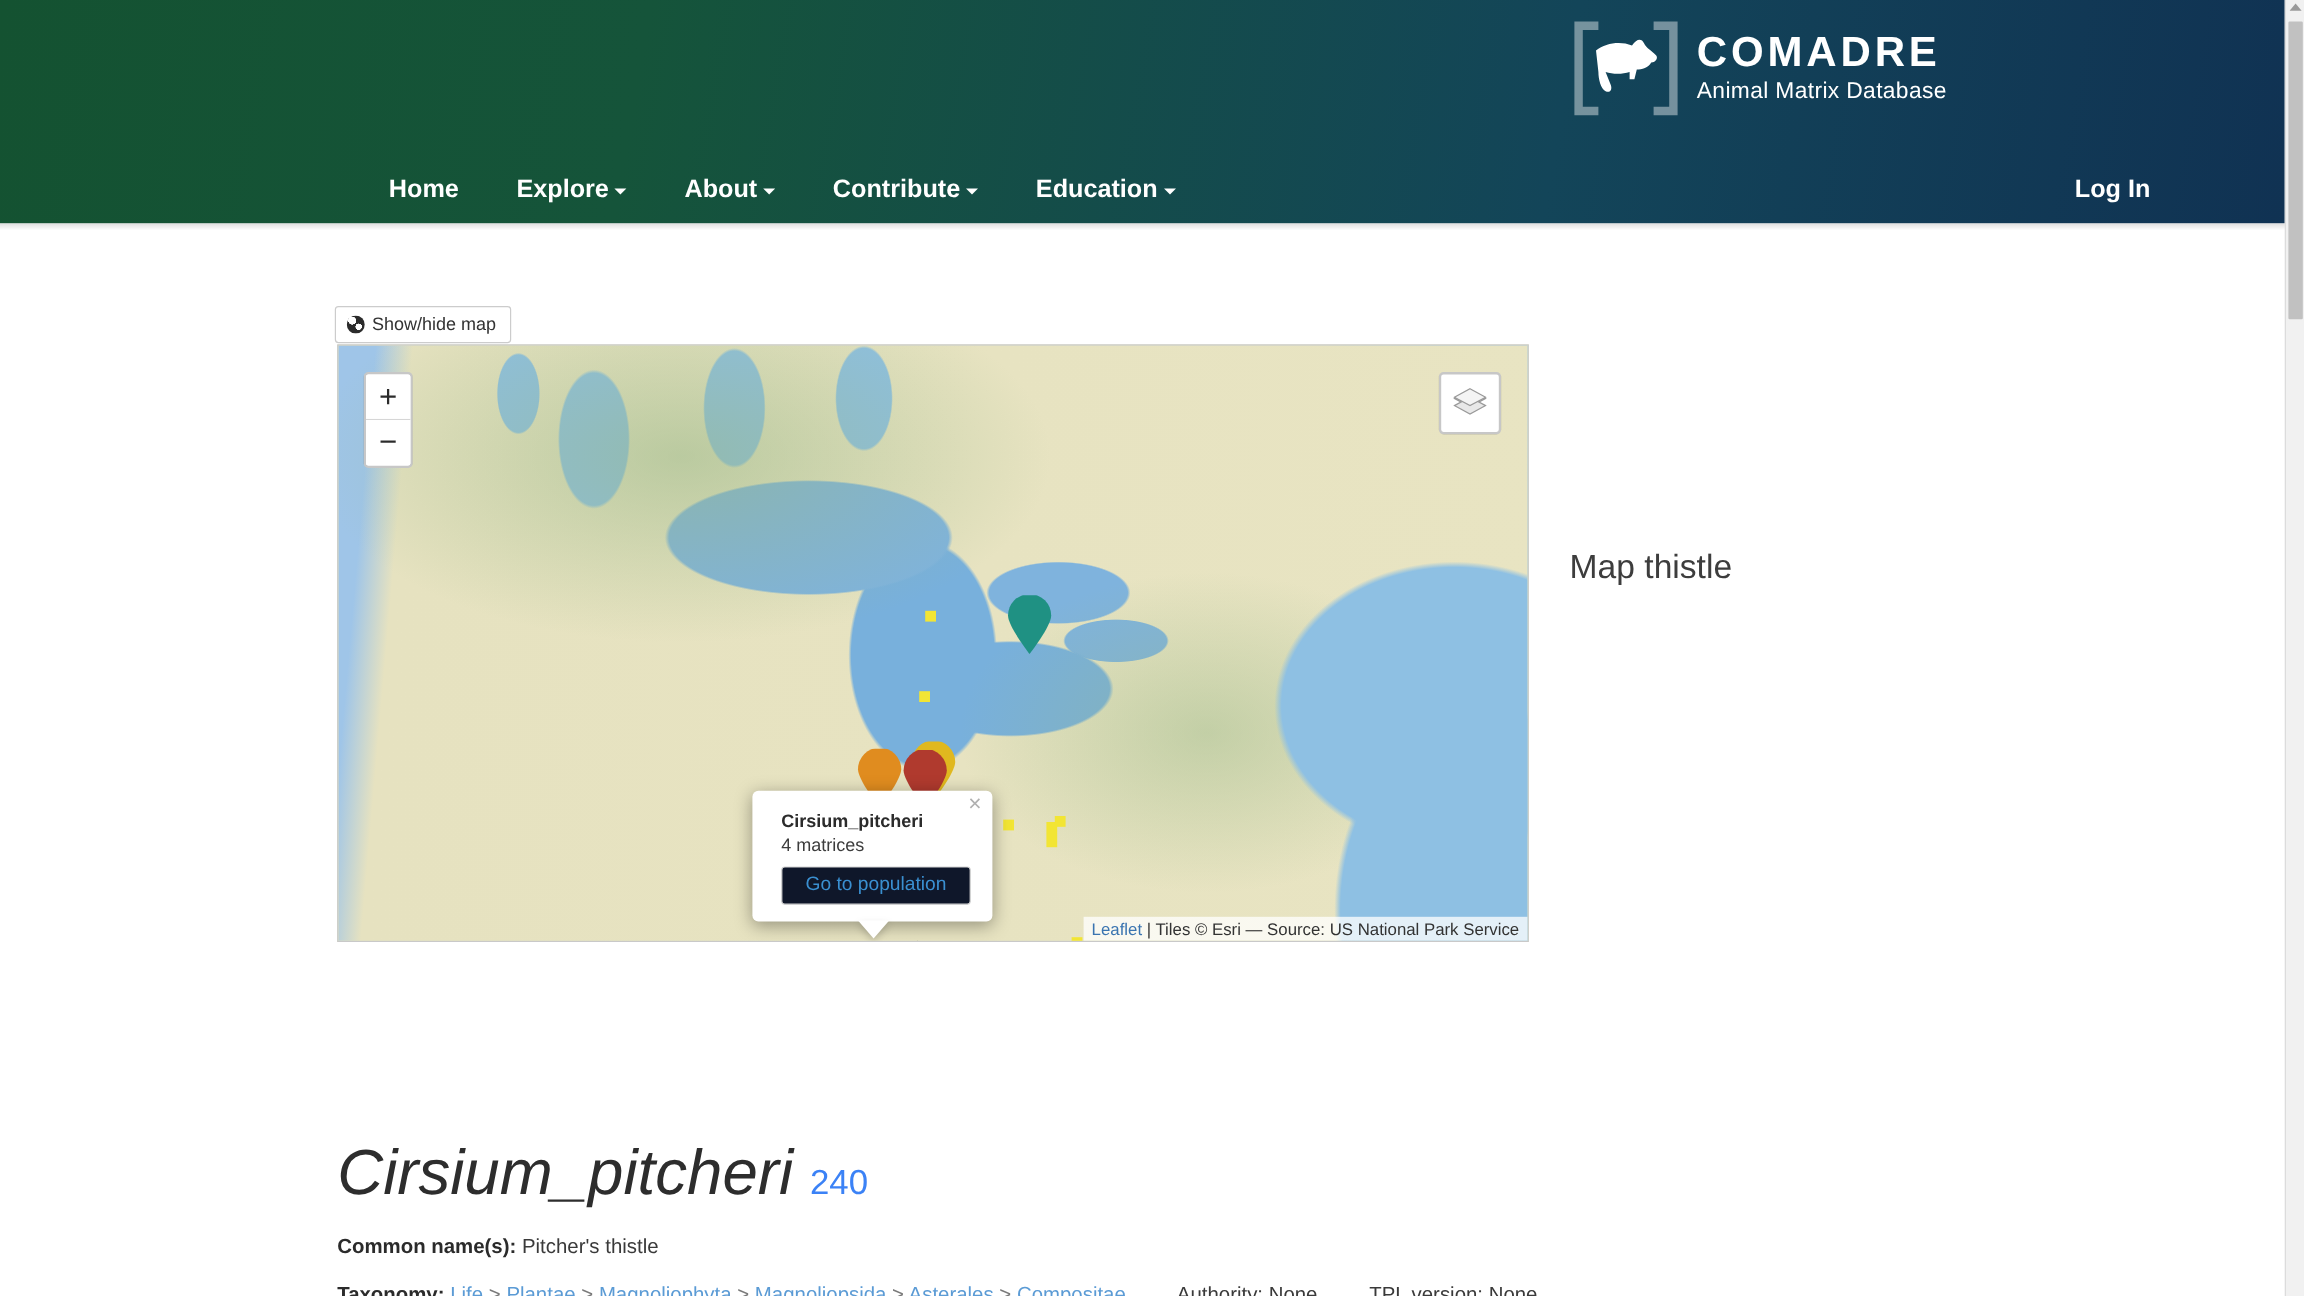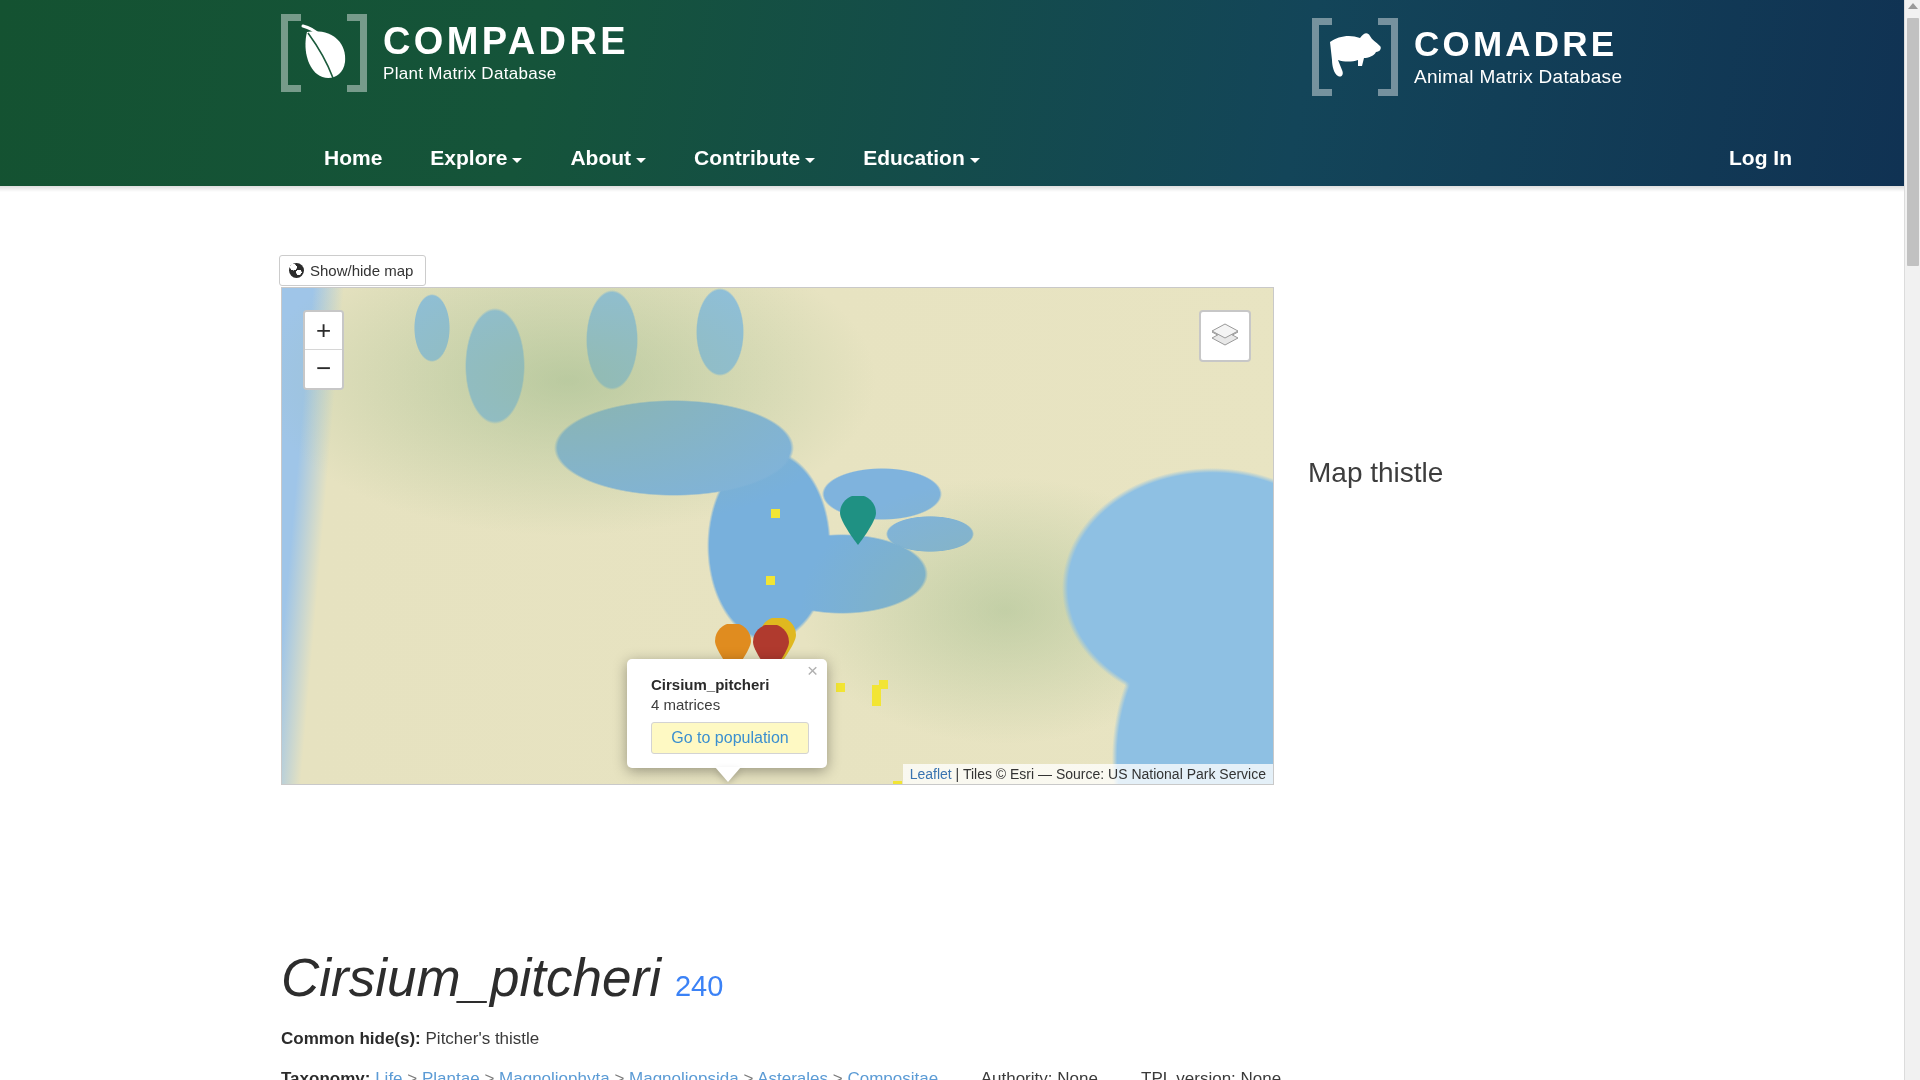--- a/index.html
+++ b/index.html
@@ -272,21 +272,21 @@
   }
   .popup-title { font-size: 15px; color: #2b2b2b; font-weight: 600; }
   .popup-sub { font-size: 15px; color: #3d3d3d; margin-top: 3px; }
   .popup-btn {
     margin-top: 9px;
     display: block;
     width: 100%;
     text-align: center;
     border: 1px solid #d3d3d3;
     border-radius: 3px;
-    background: #fef9c3;
+    background: #0f172a;
     color: #3a8fd0;
     font-size: 16px;
     padding: 6px 4px;
     cursor: pointer;
   }
 
   
   .marker {
     position: absolute;
     width: 38px; height: 50px;
@@ -365,35 +365,20 @@
 </style>
 </head>
 <body>
 
 <div class="page">
 
   <div class="site-header">
 
     <div class="logos">
 
-      <div class="logo logo-compadre">
-        <div class="bracket-mark">
-          <div class="br l"></div>
-          <div class="br r"></div>
-          <svg width="54" height="62" viewBox="0 0 54 62">
-            <path d="M10 10 C34 6 50 20 48 40 C46 56 30 60 20 52 C10 44 6 26 10 10 Z" fill="#ffffff"></path>
-            <path d="M11 11 C22 26 30 40 36 56" stroke="#1b5a3b" stroke-width="1.6" fill="none"></path>
-            <path d="M6 4 C14 6 18 9 22 13" stroke="#ffffff" stroke-width="3" fill="none" stroke-linecap="round"></path>
-          </svg>
-        </div>
-        <div class="logo-text">
-          <div class="logo-name">COMPADRE</div>
-          <div class="logo-sub">Plant Matrix Database</div>
-        </div>
-      </div>
 
       <div class="logo logo-comadre">
         <div class="bracket-mark">
           <div class="br l"></div>
           <div class="br r"></div>
           <svg width="56" height="60" viewBox="0 0 56 60">
             <path d="M2 16 C10 10 22 8 32 12 C36 6 40 6 42 10 C44 14 48 16 52 20 C54 22 52 26 48 26 C46 30 40 32 36 32 L34 40 L30 40 L30 34 C24 36 16 36 10 34 L14 44 C16 48 14 52 10 50 C6 48 4 40 4 34 Z" fill="#ffffff"></path>
           </svg>
         </div>
         <div class="logo-text">
@@ -502,21 +487,21 @@
     </div>
 
     <div class="map-legend-title">Map thistle</div>
 
     <div class="species-head">
       <span class="species-name">Cirsium_pitcheri</span>
       <span class="species-id">240</span>
     </div>
 
     <div class="meta-line l1">
-      <b>Common hide(s):</b>
+      <b>Common name(s):</b>
       <span>Pitcher's thistle</span>
     </div>
 
     <div class="meta-line l2">
       <b>Taxonomy:</b>
       <a class="tax-link">Life</a>
       <span class="sep">&gt;</span>
       <a class="tax-link">Plantae</a>
       <span class="sep">&gt;</span>
       <a class="tax-link">Magnoliophyta</a>

